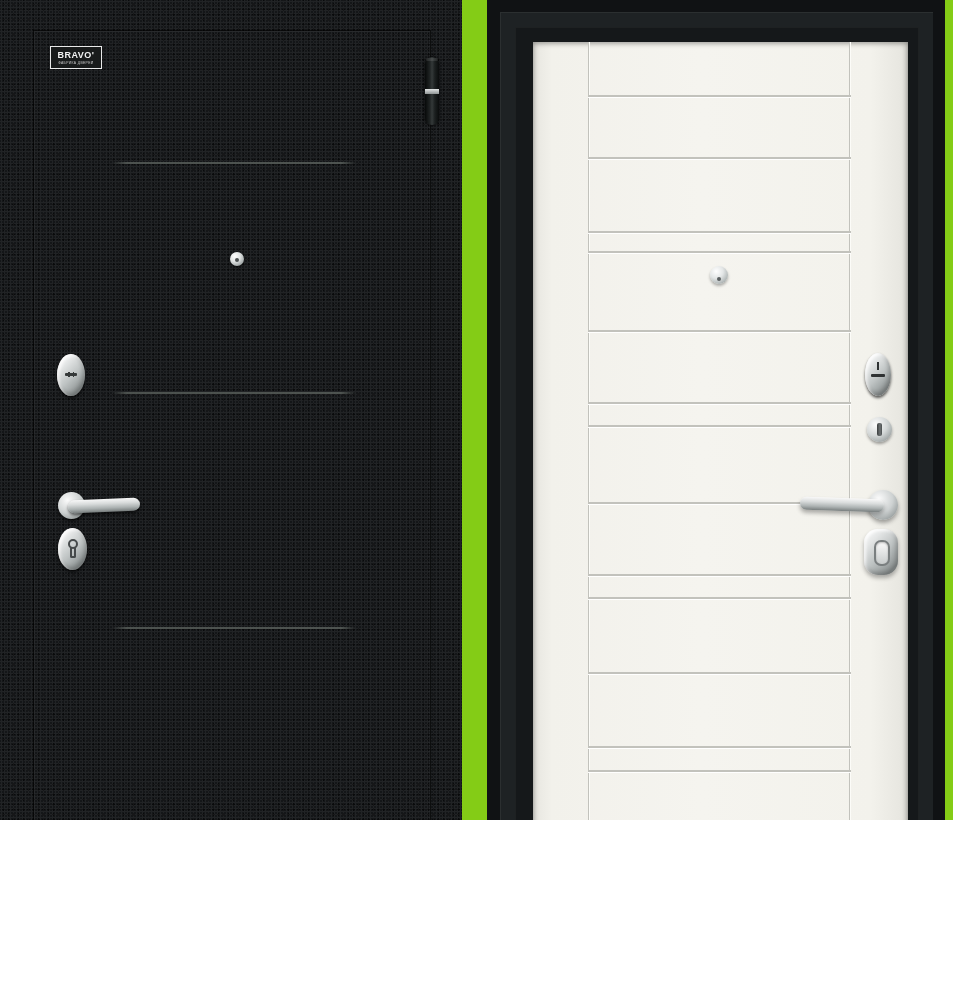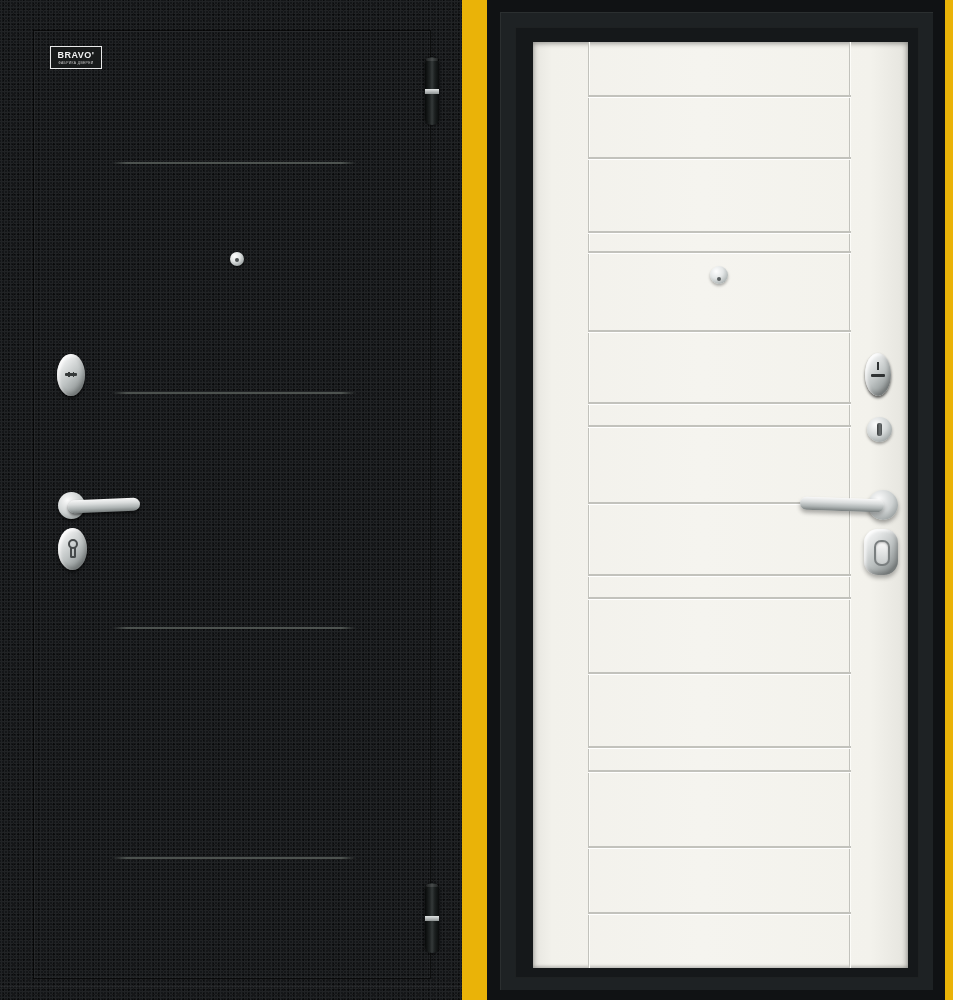--- a/index.html
+++ b/index.html
@@ -1,16 +1,16 @@
 <!DOCTYPE html>
 <html><head>
 <meta charset="utf-8">
 <style>
   html,body{margin:0;padding:0;background:#ffffff;font-family:"Liberation Sans",sans-serif;}
-  .canvas{position:relative;width:953px;height:1000px;background:#eab308;overflow:hidden;}
+  .canvas{position:relative;width:953px;height:820px;background:#84cc16;overflow:hidden;}
 
   
   .door-ext{
     position:absolute;left:0;top:0;width:462px;height:1000px;
     background-color:#141618;
     background-image:
       radial-gradient(rgba(255,255,255,0.055) 1px, transparent 1.2px),
       radial-gradient(rgba(0,0,0,0.55) 1px, transparent 1.2px);
     background-size:3px 3px,5px 5px;
     background-position:0 0,1px 2px;

